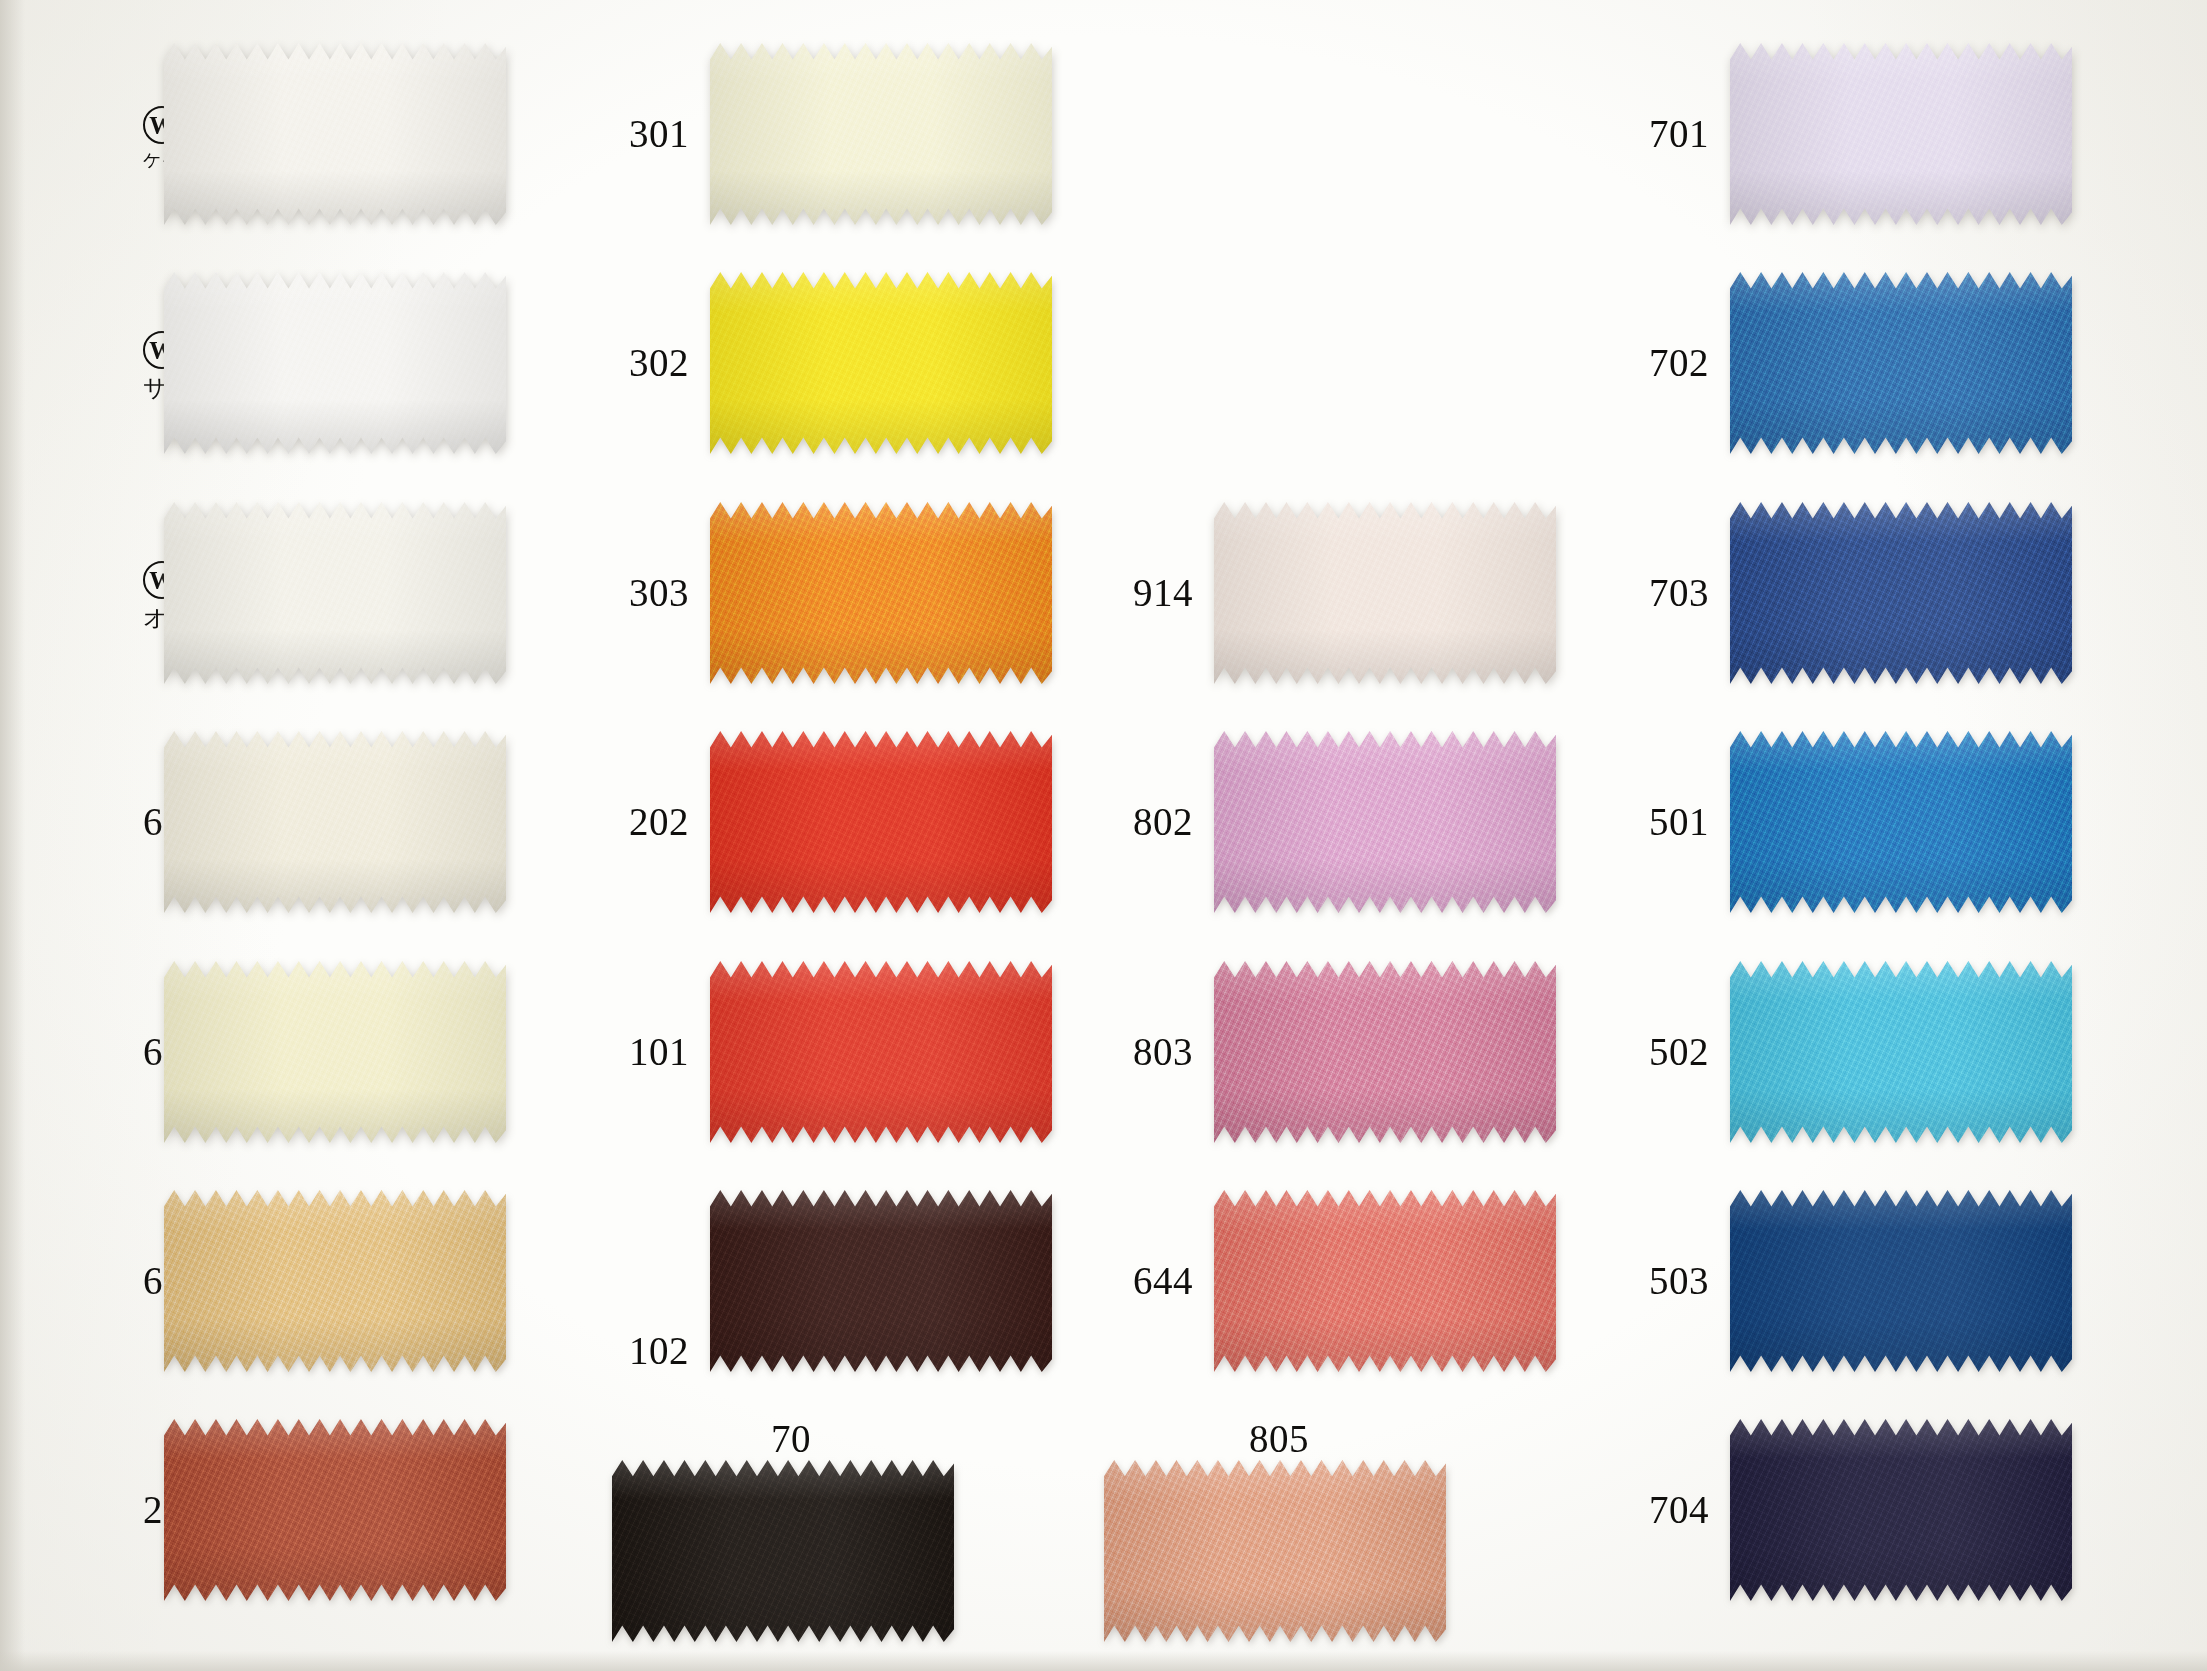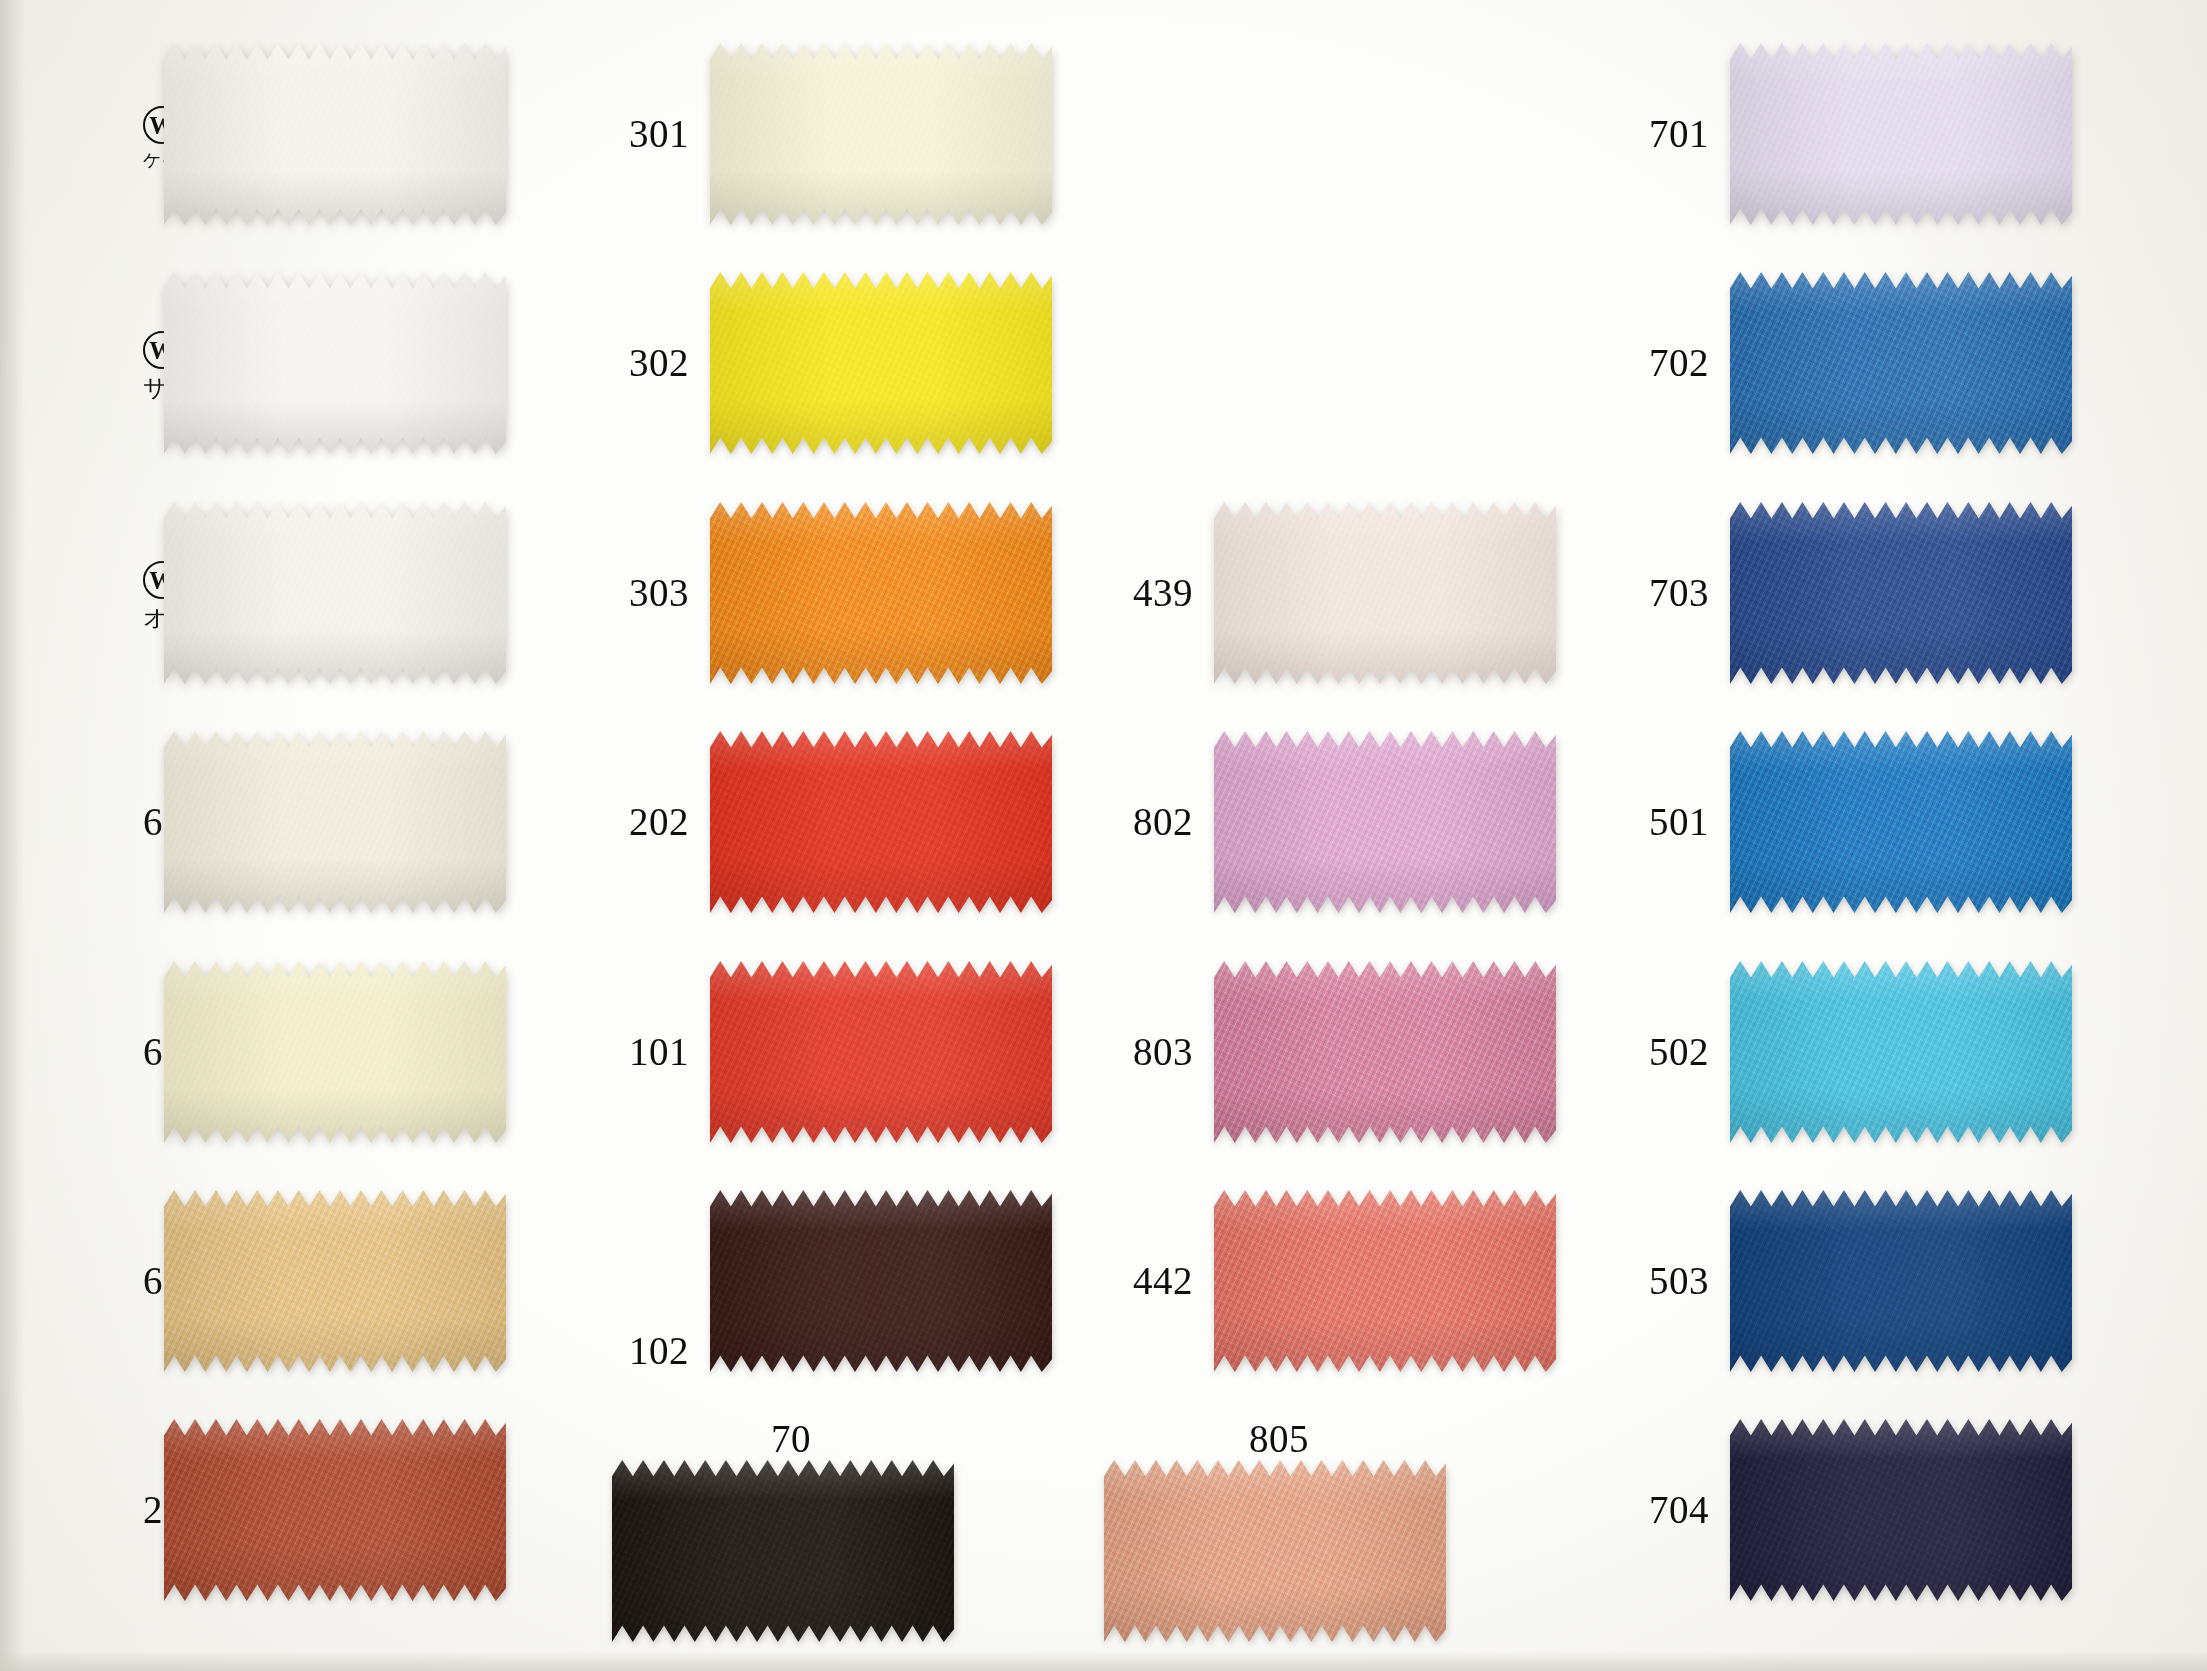--- a/index.html
+++ b/index.html
@@ -341,21 +341,21 @@
               <div class="swatch-color" style="background: rgb(29, 23, 19);"></div>
               <div class="swatch-weave"></div>
               <div class="swatch-shade"></div>
             </div>
           </div>
         </div>
       </div>
       <div class="column">
         <div class="swatch-cell" style="left: 1104px; top: 502px;">
           <div class="label-box" style="width: 110px;">
-            <span class="label-main"><span>439</span></span>
+            <span class="label-main"><span>914</span></span>
           </div>
           <div class="swatch pale">
             <div class="swatch-inner">
               <div class="swatch-color" style="background: rgb(241, 230, 222);"></div>
               <div class="swatch-weave"></div>
               <div class="swatch-shade"></div>
             </div>
           </div>
         </div>
         <div class="swatch-cell" style="left: 1104px; top: 731px;">
@@ -377,21 +377,21 @@
           <div class="swatch mid">
             <div class="swatch-inner">
               <div class="swatch-color" style="background: rgb(212, 129, 158);"></div>
               <div class="swatch-weave"></div>
               <div class="swatch-shade"></div>
             </div>
           </div>
         </div>
         <div class="swatch-cell" style="left: 1104px; top: 1190px;">
           <div class="label-box" style="width: 110px;">
-            <span class="label-main"><span>442</span></span>
+            <span class="label-main"><span>644</span></span>
           </div>
           <div class="swatch mid">
             <div class="swatch-inner">
               <div class="swatch-color" style="background: rgb(226, 116, 104);"></div>
               <div class="swatch-weave"></div>
               <div class="swatch-shade"></div>
             </div>
           </div>
         </div>
         <div class="swatch-cell" style="left: 1104px; top: 1419px; flex-direction: column;">

